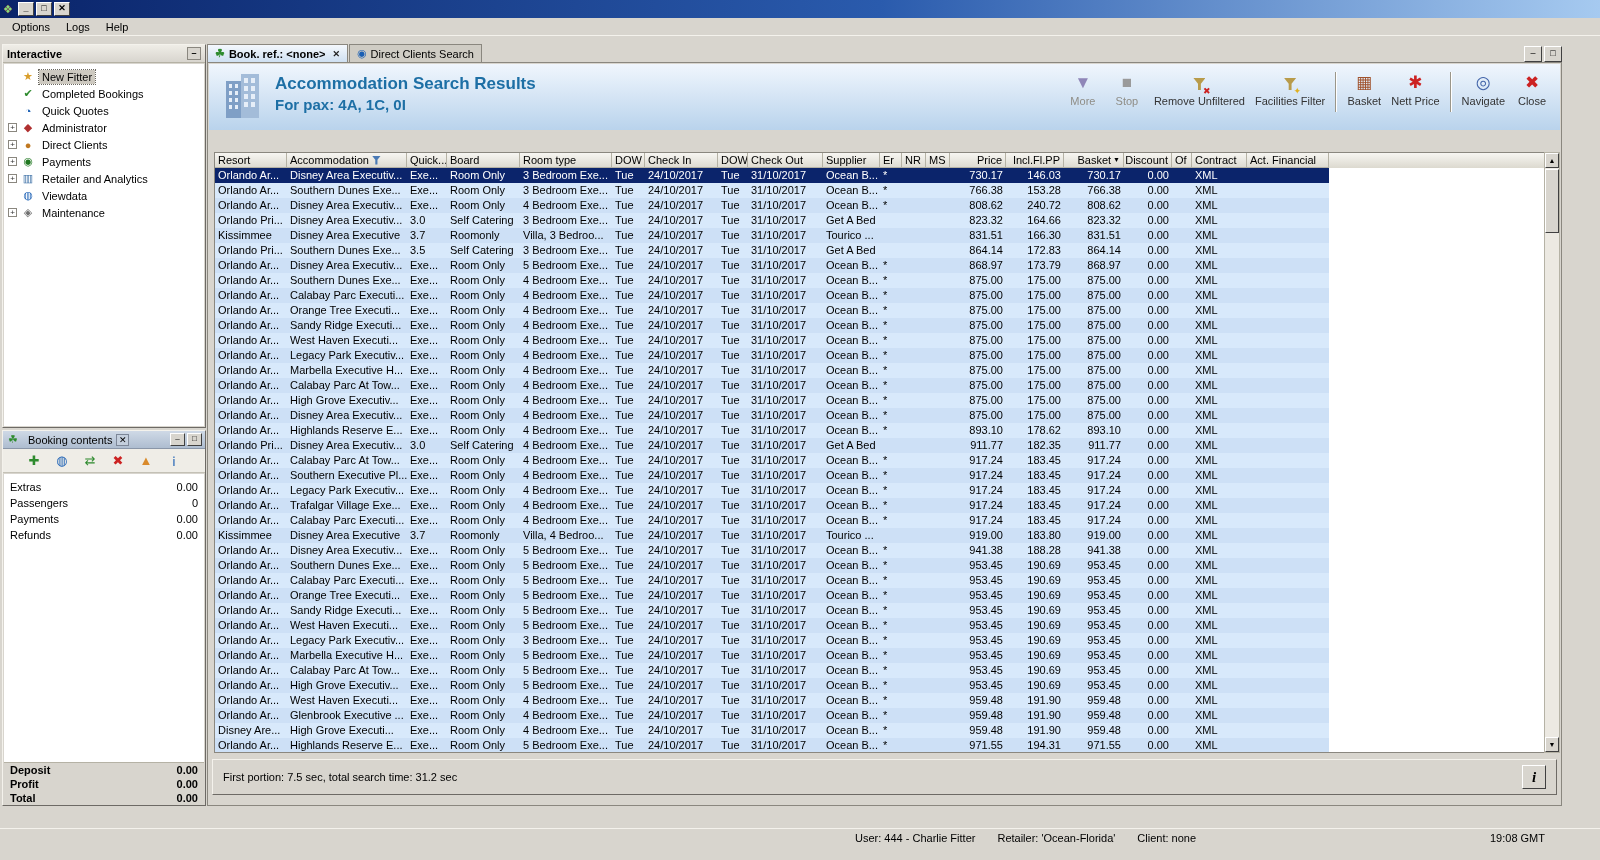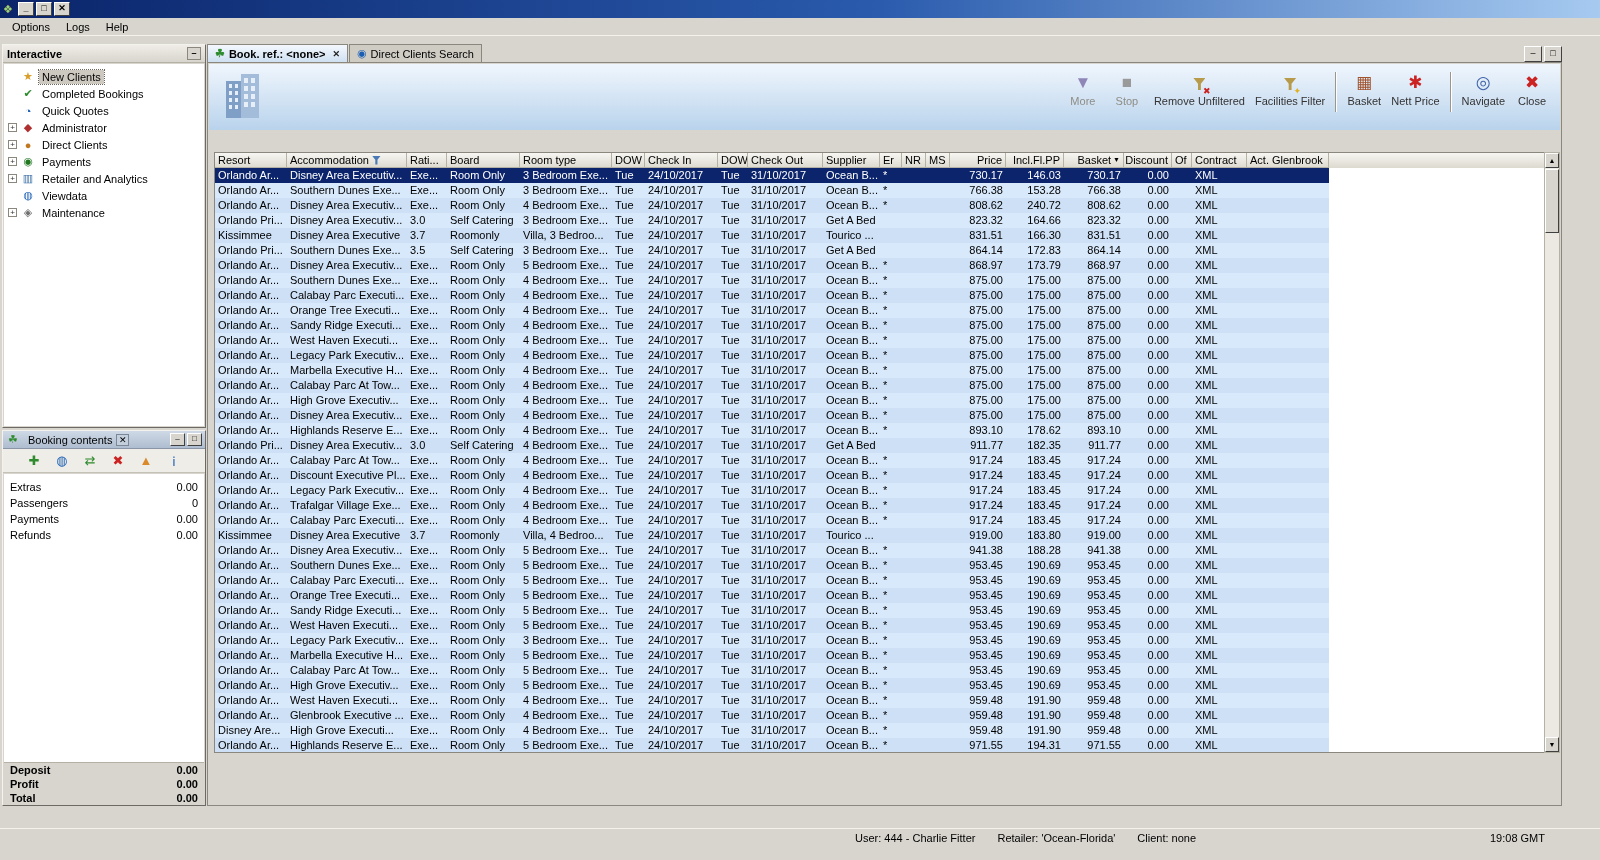--- a/index.html
+++ b/index.html
@@ -150,21 +150,21 @@
 
 <div class="nav-panel panel3d">
   <div class="nav-header">
     <span>Interactive</span>
     <span class="collapse-btn">–</span>
   </div>
   <div class="nav-body">
       <div class="tree-item selected">
         <span class="expander hidden"></span>
         <span class="mini-icon" style="color: rgb(217, 158, 43);">★</span>
-        <span class="tree-label">New Clients</span>
+        <span class="tree-label">New Fitter</span>
       </div>
       <div class="tree-item">
         <span class="expander hidden"></span>
         <span class="mini-icon" style="color: rgb(46, 139, 46);">✔</span>
         <span class="tree-label">Completed Bookings</span>
       </div>
       <div class="tree-item">
         <span class="expander hidden"></span>
         <span class="mini-icon" style="color: rgb(26, 95, 180);">◔</span>
         <span class="tree-label">Quick Quotes</span>
@@ -288,20 +288,24 @@
           <rect x="21" y="6" width="4" height="5"></rect>
             <rect x="28" y="6" width="4" height="5"></rect>
           <rect x="21" y="14" width="4" height="5"></rect>
             <rect x="28" y="14" width="4" height="5"></rect>
           <rect x="21" y="22" width="4" height="5"></rect>
             <rect x="28" y="22" width="4" height="5"></rect>
           <rect x="21" y="30" width="4" height="5"></rect>
             <rect x="28" y="30" width="4" height="5"></rect>
         </g>
       </svg>
+      <div class="sh-titles">
+        <div class="sh-title">Accommodation Search Results</div>
+        <div class="sh-sub">For pax: 4A, 1C, 0I</div>
+      </div>
       <div class="search-toolbar">
           <div class="tool-btn disabled">
             <span class="tool-icon" style="color: rgb(143, 134, 184);">▼</span>
             <span class="tool-label">More</span>
           </div>
           <div class="tool-btn disabled">
             <span class="tool-icon" style="color: rgb(154, 154, 154);">■</span>
             <span class="tool-label">Stop</span>
           </div>
           <div class="tool-btn">
@@ -337,21 +341,21 @@
     <div class="table-wrap">
       <div class="thead">
           <div class="hcell" style="width: 72px;">
             <span>Resort</span>
           </div>
           <div class="hcell" style="width: 120px;">
             <span>Accommodation</span>
             <span class="funnel"></span>
           </div>
           <div class="hcell" style="width: 40px;">
-            <span>Rati...</span>
+            <span>Quick...</span>
           </div>
           <div class="hcell" style="width: 73px;">
             <span>Board</span>
           </div>
           <div class="hcell" style="width: 92px;">
             <span>Room type</span>
           </div>
           <div class="hcell" style="width: 33px;">
             <span>DOW</span>
           </div>
@@ -389,21 +393,21 @@
           <div class="hcell num" style="width: 48px;">
             <span>Discount</span>
           </div>
           <div class="hcell" style="width: 20px;">
             <span>Of</span>
           </div>
           <div class="hcell" style="width: 55px;">
             <span>Contract</span>
           </div>
           <div class="hcell" style="width: 82px;">
-            <span>Act. Glenbrook</span>
+            <span>Act. Financial</span>
           </div>
         </div>
       <div>
           <div class="trow selected">
             <div class="tcell" style="width: 72px;">Orlando Ar...</div>
             <div class="tcell" style="width: 120px;">Disney Area Executiv...</div>
             <div class="tcell" style="width: 40px;">Exe...</div>
             <div class="tcell" style="width: 73px;">Room Only</div>
             <div class="tcell" style="width: 92px;">3 Bedroom Exe...</div>
             <div class="tcell" style="width: 33px;">Tue</div>
@@ -835,21 +839,21 @@
             <div class="tcell num" style="width: 56px;">917.24</div>
             <div class="tcell num" style="width: 58px;">183.45</div>
             <div class="tcell num" style="width: 60px;">917.24</div>
             <div class="tcell num" style="width: 48px;">0.00</div>
             <div class="tcell" style="width: 20px;"></div>
             <div class="tcell" style="width: 55px;">XML</div>
             <div class="tcell" style="width: 82px;"></div>
           </div>
           <div class="trow even">
             <div class="tcell" style="width: 72px;">Orlando Ar...</div>
-            <div class="tcell" style="width: 120px;">Discount Executive Pl...</div>
+            <div class="tcell" style="width: 120px;">Southern Executive Pl...</div>
             <div class="tcell" style="width: 40px;">Exe...</div>
             <div class="tcell" style="width: 73px;">Room Only</div>
             <div class="tcell" style="width: 92px;">4 Bedroom Exe...</div>
             <div class="tcell" style="width: 33px;">Tue</div>
             <div class="tcell" style="width: 73px;">24/10/2017</div>
             <div class="tcell" style="width: 30px;">Tue</div>
             <div class="tcell" style="width: 75px;">31/10/2017</div>
             <div class="tcell" style="width: 57px;">Ocean B...</div>
             <div class="tcell" style="width: 22px;">*</div>
             <div class="tcell" style="width: 24px;"></div>
@@ -1260,20 +1264,24 @@
           </div>
         </div>
     </div>
 
     <div class="vscroll">
       <div class="scroll-btn">▲</div>
       <div class="scroll-thumb"></div>
       <div class="scroll-btn down">▼</div>
     </div>
 
+    <div class="search-footer">
+      <span>First portion: 7.5 sec, total search time: 31.2 sec</span>
+      <span class="info-btn">i</span>
+    </div>
 
   </div>
 </div>
 
 <div class="statusbar">
   <div class="status-center">
     <span>User: 444 - Charlie Fitter</span>
     <span>Retailer: 'Ocean-Florida'</span>
     <span>Client: none</span>
   </div>

